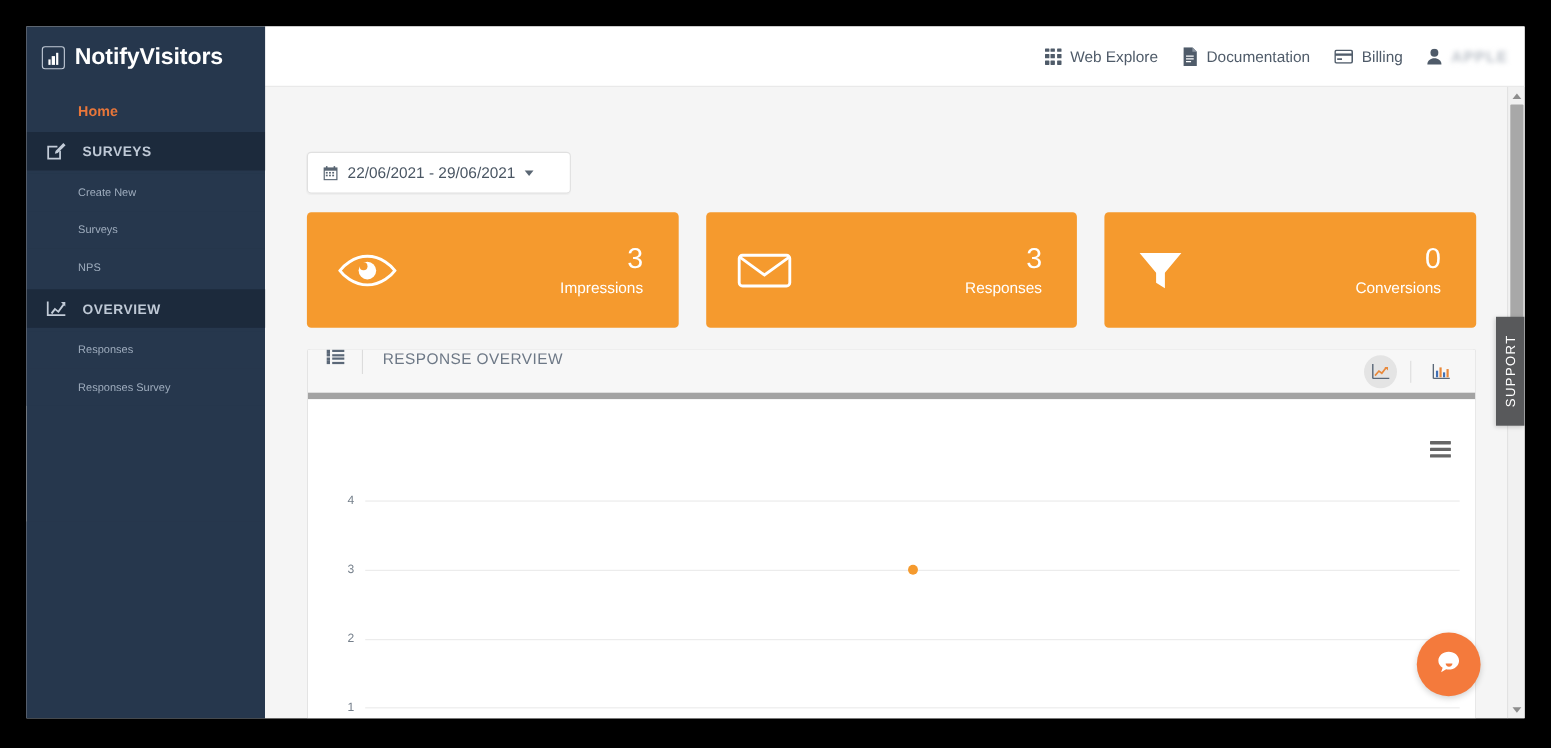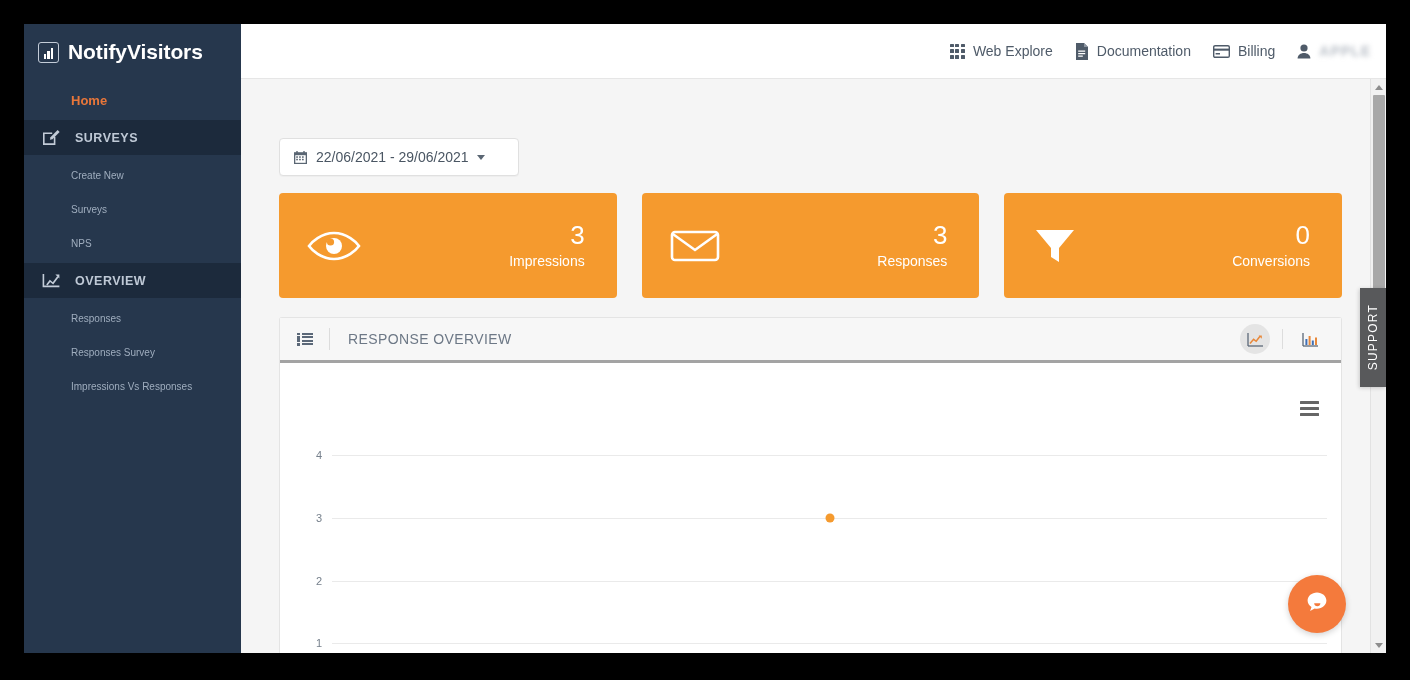--- a/index.html
+++ b/index.html
@@ -214,23 +214,22 @@
     width: 1063px;
     height: 420px;
     background: #ffffff;
     border: 1px solid #e4e4e4;
     border-bottom: none;
     border-radius: 3px 3px 0 0;
   }
   #panel-head {
     height: 45px;
     background: #f7f7f7;
-    border-bottom: 3px solid #a3a3a3;
-    display: flex;
-    align-items: center;
+    border-bottom: 6px solid #a3a3a3;
+    display: flex;
     padding: 0 16px 0 17px;
   }
   .list-icon { width: 16px; height: 13px; display:flex; flex-direction:column; justify-content:space-between; flex:none; }
   .list-icon > span { display:flex; align-items:center; }
   .list-icon u { display:inline-block; width:2.6px; height:2.6px; background:#5b6878; margin-right:2.6px; text-decoration:none; }
   .list-icon em { display:inline-block; height:2.4px; background:#5b6878; flex:1; }
   .head-divider { width:1px; height:22px; background:#dcdcdc; margin: 0 18px 0 16px; }
   .panel-title { font-size: 14px; color: #6d7886; letter-spacing: 0.4px; font-weight:400; }
   .head-actions { margin-left:auto; display:flex; align-items:center; }
   .chart-toggle {
@@ -343,23 +342,20 @@
         </svg>
       </span>
       <span>OVERVIEW</span>
     </div>
     <div class="nav-gap"></div>
     <div class="nav-link">
       <span>Responses</span>
     </div>
     <div class="nav-link">
       <span>Responses Survey</span>
-    </div>
-    <div class="nav-link">
-      <span>Impressions Vs Responses</span>
     </div>
   </nav>
 
   <div id="main">
 
     <header id="topbar">
 
       <div class="top-item">
         <span class="ti-icon">
           <span class="grid-icon">

